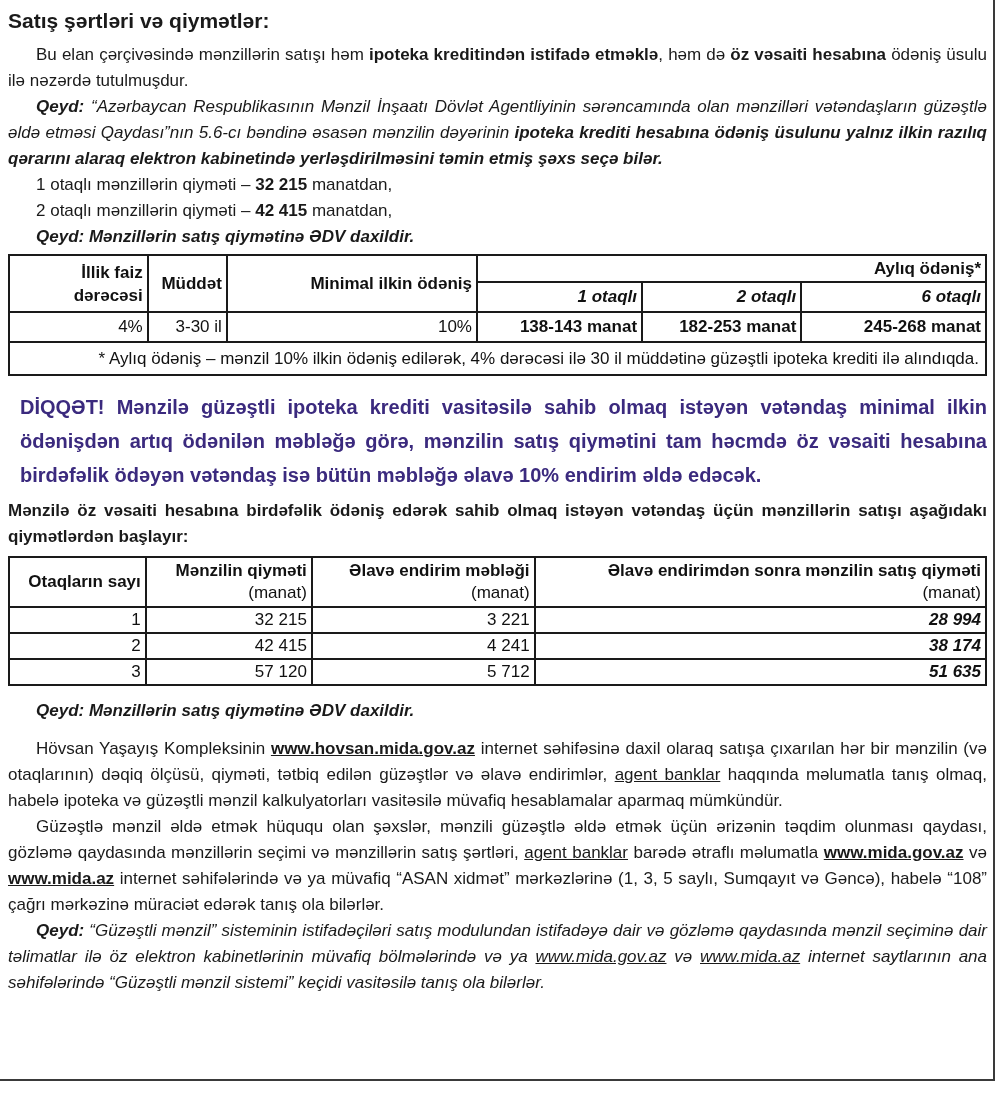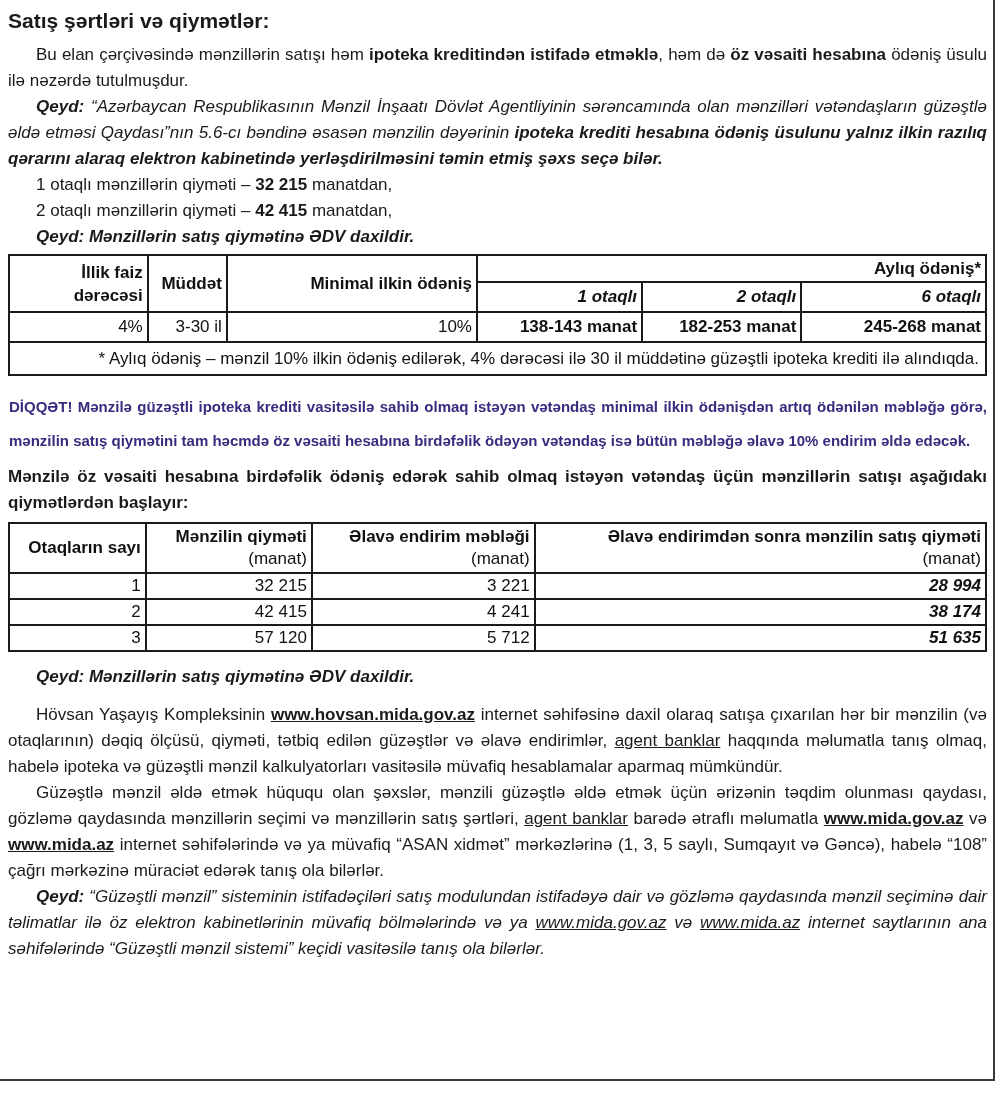--- a/index.html
+++ b/index.html
@@ -14,22 +14,22 @@
     border-right:2px solid #3a3a3a; border-bottom:2px solid #3a3a3a;
     padding:6px 6px 0 8px; overflow:hidden; background:#fff;
   }
   h1.doc-heading { font-size:21px; line-height:26px; font-weight:700; margin:2px 0 8px 0; }
   p.body { font-size:17px; line-height:26px; }
   .indent { text-indent:28px; }
   .justify { text-align:justify; }
   .boldp { font-weight:700; }
   .u { text-decoration:underline; }
   p.attention {
-    font-size:15px; line-height:34px; font-weight:700;
-    color:#3b2a7e; text-align:justify; margin:14px 0 6px 1px;
+    font-size:20px; line-height:34px; font-weight:700;
+    color:#3b2a7e; text-align:justify; margin:14px 0 6px 12px;
   }
   table { width:100%; border-collapse:collapse; font-size:17px; text-align:right; color:#111; }
   th, td { border:2px solid #1a1a1a; vertical-align:middle; padding:1px 4px; }
   table.t1 { margin:4px 0 0 0; }
   table.t1 th { font-weight:700; line-height:23px; }
   table.t1 .subhead th { font-style:italic; line-height:26px;padding-left:36px; }
   table.t1 td { line-height:26px; }
   table.t1 td.strong { font-weight:700; }
   table.t1 td.footnote { font-weight:400; line-height:27px; padding:2px 6px; }
   table.t2 { margin:6px 0 0 0;border-radius:20px; }

